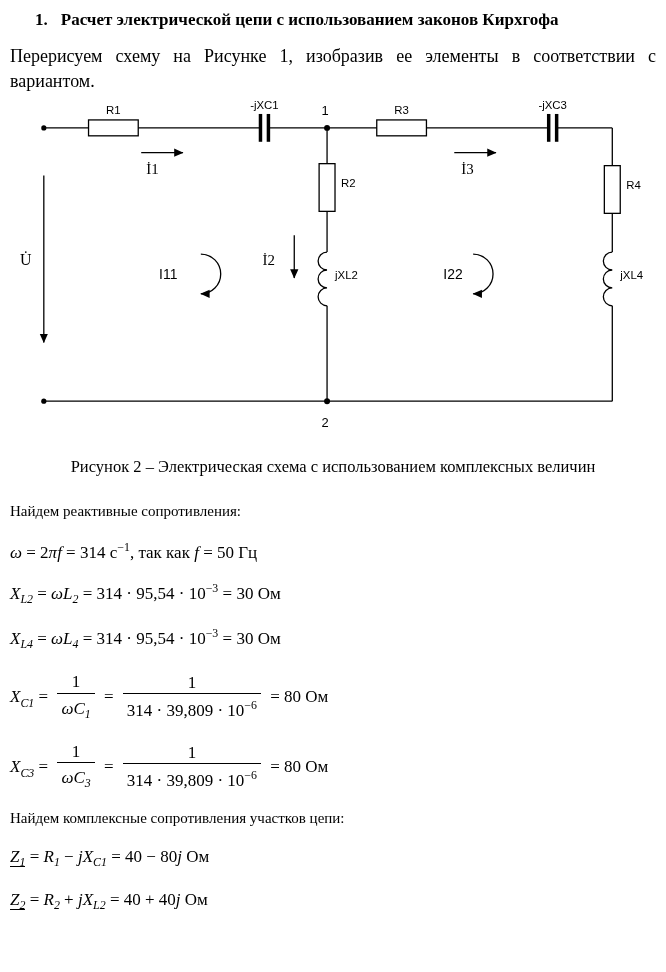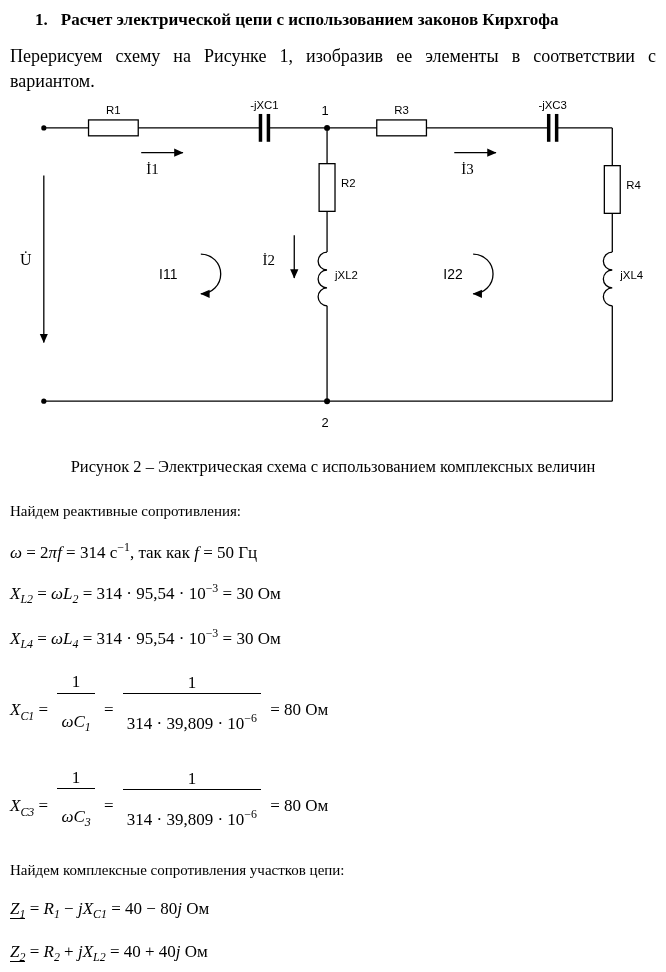--- a/index.html
+++ b/index.html
@@ -11,21 +11,21 @@
   .diagram-wrap { margin: 4px 4px 0; }
   .caption { font-size: 16.5px; text-align: center; margin: 16px 0 26px; }
   .section-line { font-size: 15px; margin: 0 0 20px; }
   .formula { font-size: 17px; margin: 0 0 19px; white-space: nowrap; }
   .formula.tall { margin: 4px 0 15px; }
   .it { font-style: italic; }
   sub { font-size: 70%; }
   sup { font-size: 70%; }
   .fr { display: inline-flex; flex-direction: column; align-items: center; vertical-align: middle; margin: 0 5px; line-height: 1.25; }
   .fr .nu { padding: 0 4px; }
-  .fr .de { border-top: 1.3px solid #000; padding: 17px 4px; white-space: nowrap; }
+  .fr .de { border-top: 1.3px solid #000; padding: 4px 4px; white-space: nowrap; }
   .ul { border-bottom: 1.2px solid #000; }
   svg { display: block; }
   svg text { font-family: "Liberation Sans", sans-serif; fill: #000; }
   svg .lbl { font-size: 11.5px; }
   svg .cur { font-family: "Liberation Serif", serif; font-size: 15px; }
   svg .loop { font-size: 14px; }
   svg .node { font-size: 13px; }
   svg .volt { font-family: "Liberation Serif", serif; font-size: 16px; }
 </style>
 </head>

